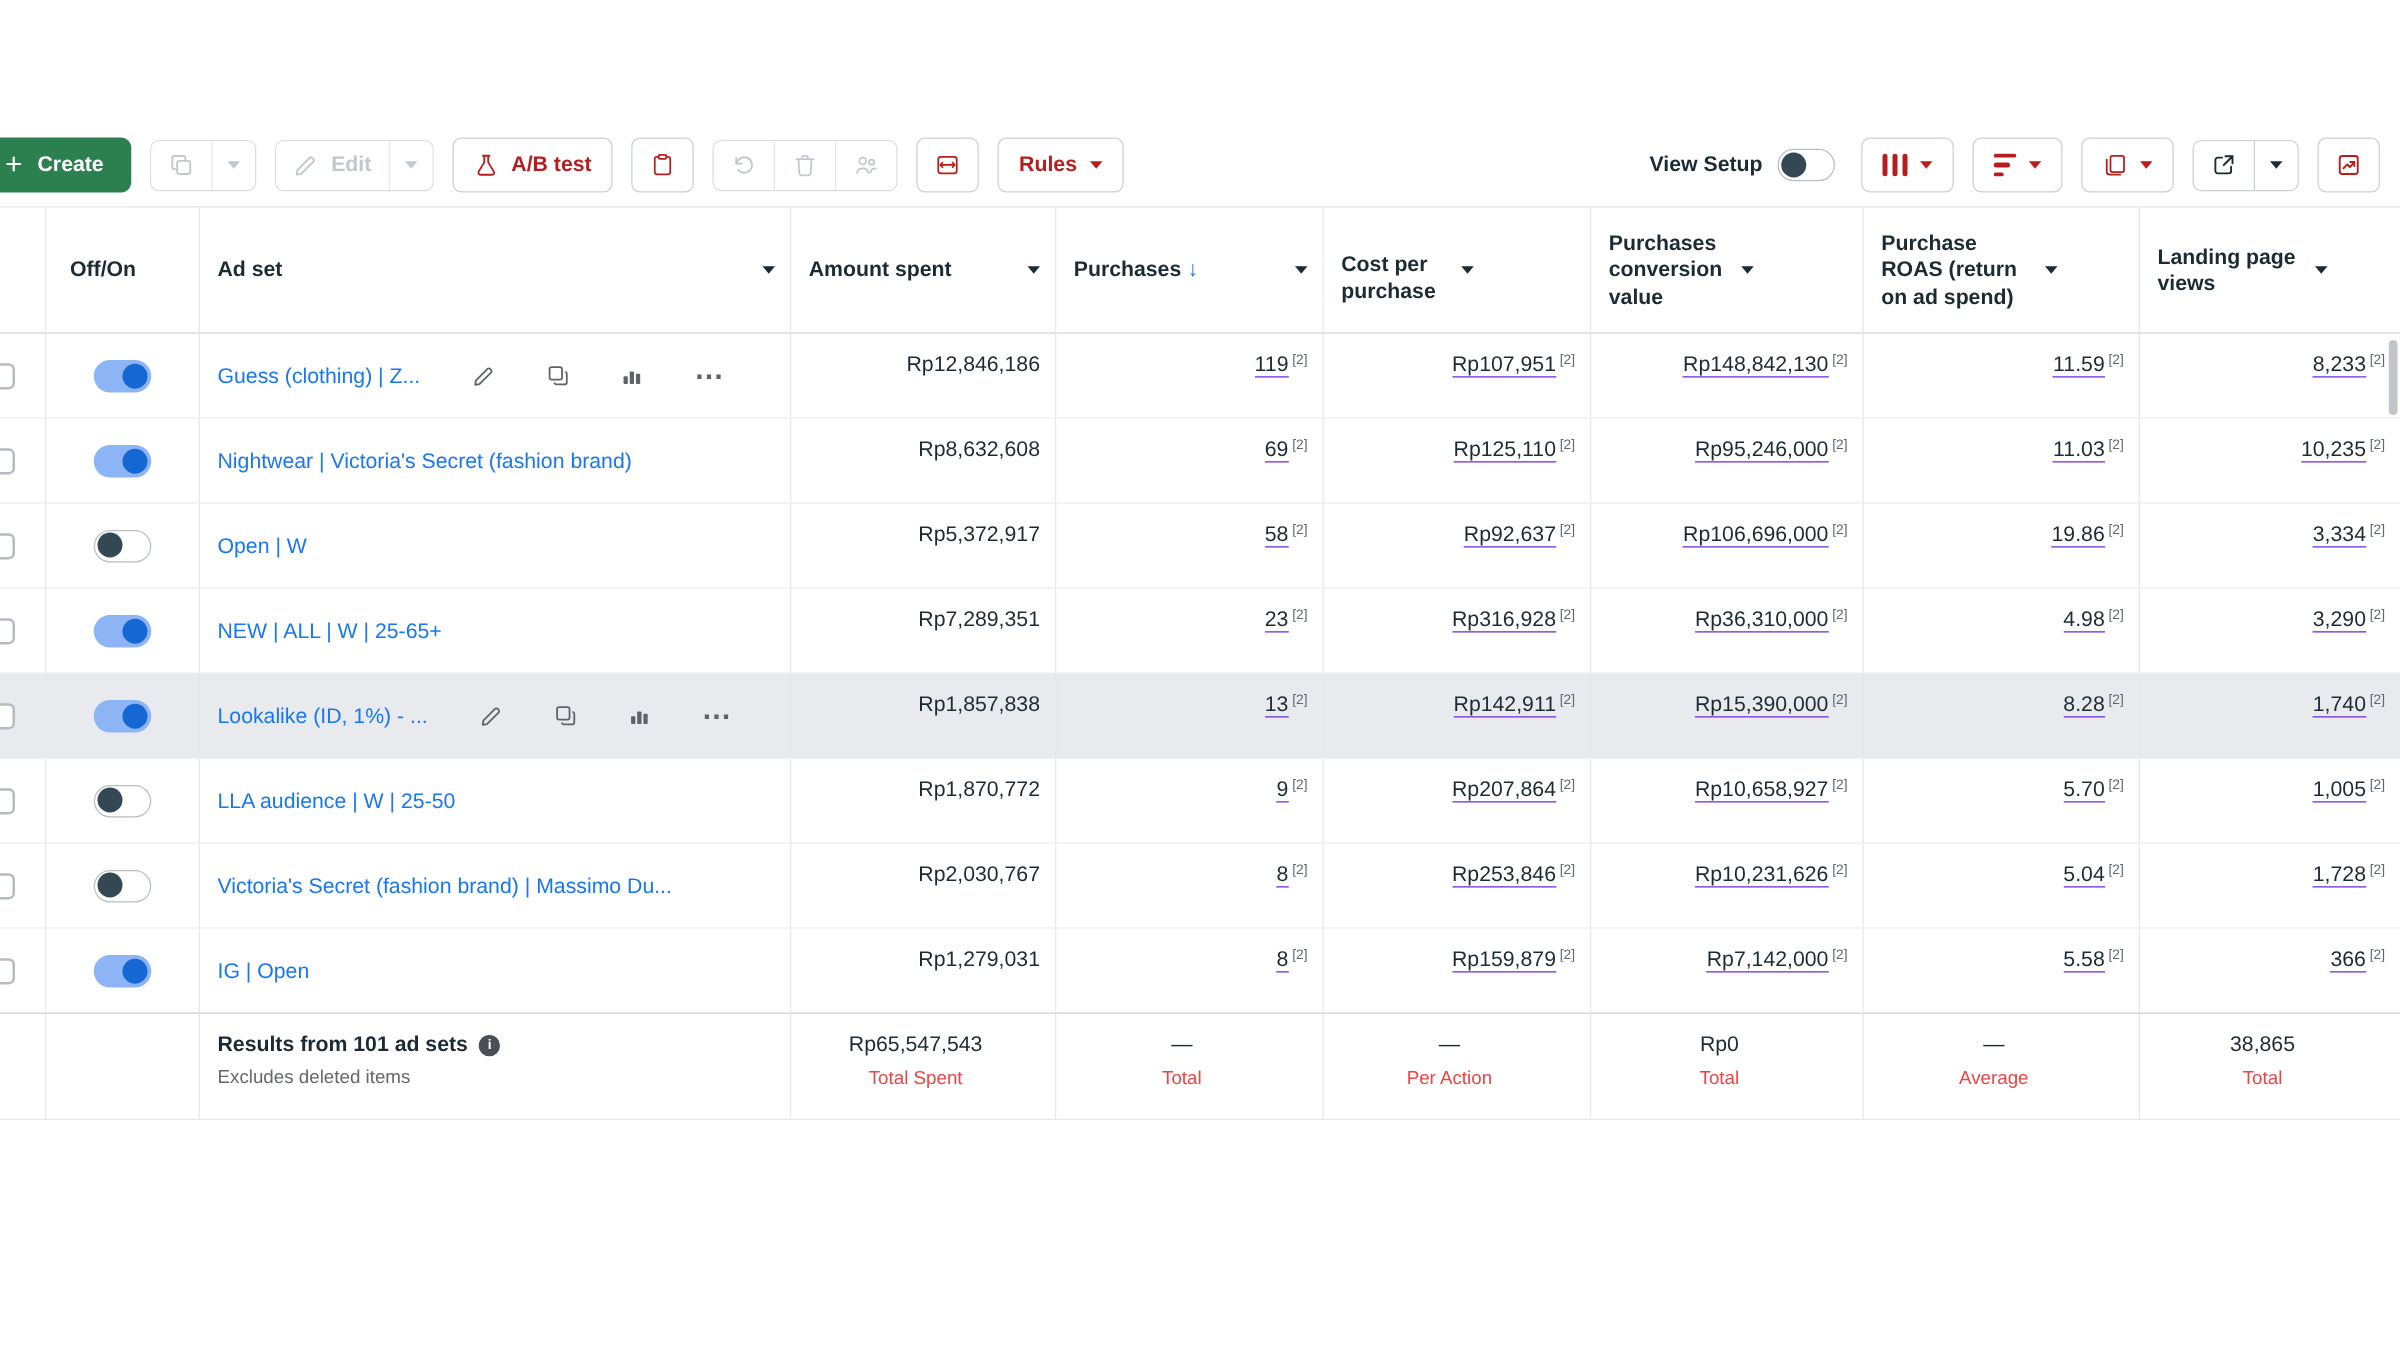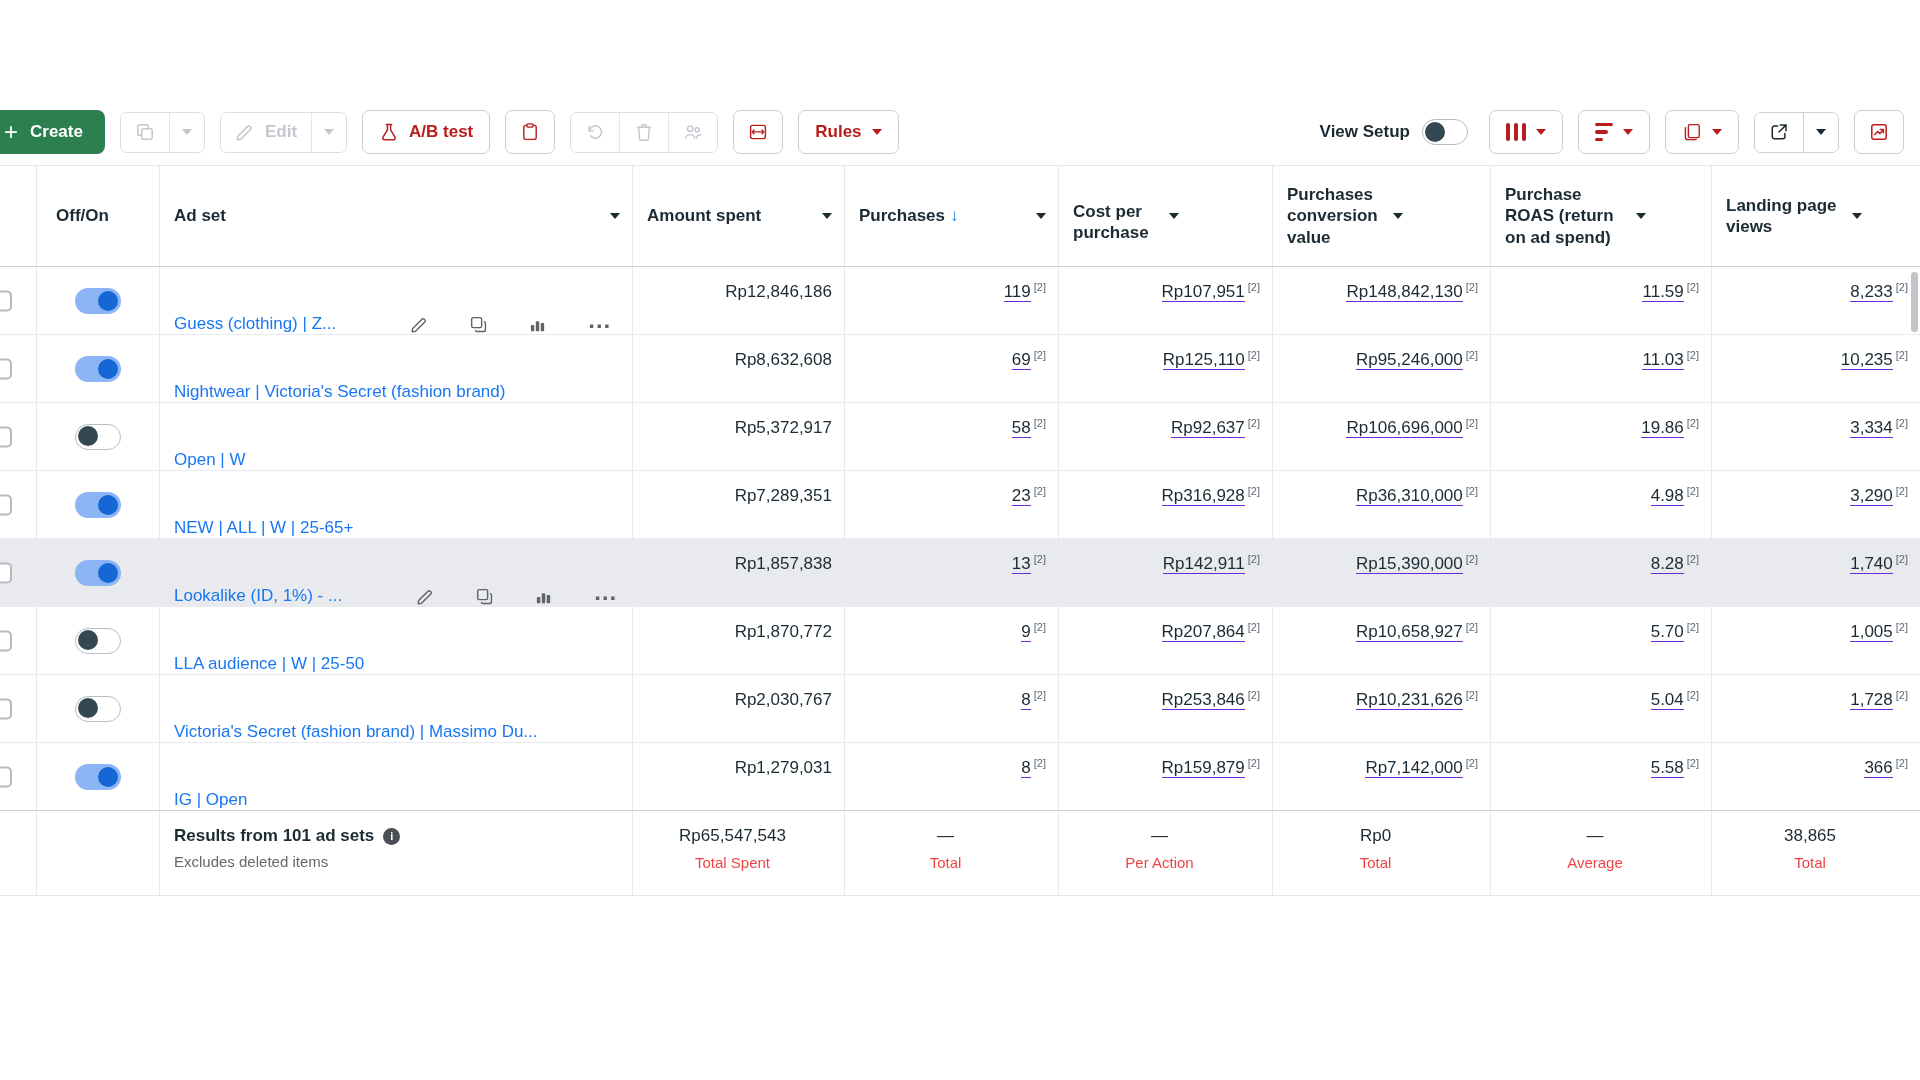--- a/index.html
+++ b/index.html
@@ -73,21 +73,21 @@
   .w125{max-width:125px;}
   .trow{height:67px;border-bottom:1px solid #e9eaee;background:#fff;}
   .trow.hl{background:#e8eaed;}
   .trow:last-child{border-bottom:none;}
   .c-check{position:relative;}
   .checkbox{
     position:absolute;left:-9px;top:50%;transform:translateY(-50%);
     width:21px;height:21px;border:2px solid #b6bac1;border-radius:5px;background:#fff;box-sizing:border-box;cursor:pointer;
   }
   .c-toggle{display:flex;align-items:center;justify-content:center;}
-  .c-name{display:flex;align-items:flex-end;padding:0 12px 0 14px;gap:32px;}
+  .c-name{display:flex;align-items:center;padding:0 12px 0 14px;}
   .adset-link{
     color:#1877f2;font-size:17px;text-decoration:none;cursor:pointer;
     white-space:nowrap;overflow:hidden;text-overflow:ellipsis;
   }
   .row-tools{display:flex;align-items:center;gap:40px;margin-left:42px;color:#5f6368;flex:none;}
   .tool{display:inline-flex;cursor:pointer;}
   .tool.more{font-size:24px;font-weight:700;line-height:0;position:relative;top:-5px;}
   .c-num{padding:15px 12px 0 12px;text-align:right;font-size:17px;color:#1c2b33;}
   .metric-u{border-bottom:1px solid #6d28d9;padding-bottom:0;cursor:pointer;}
   .fn{font-size:11px;color:#606770;margin-left:3px;position:relative;top:-6px;}

